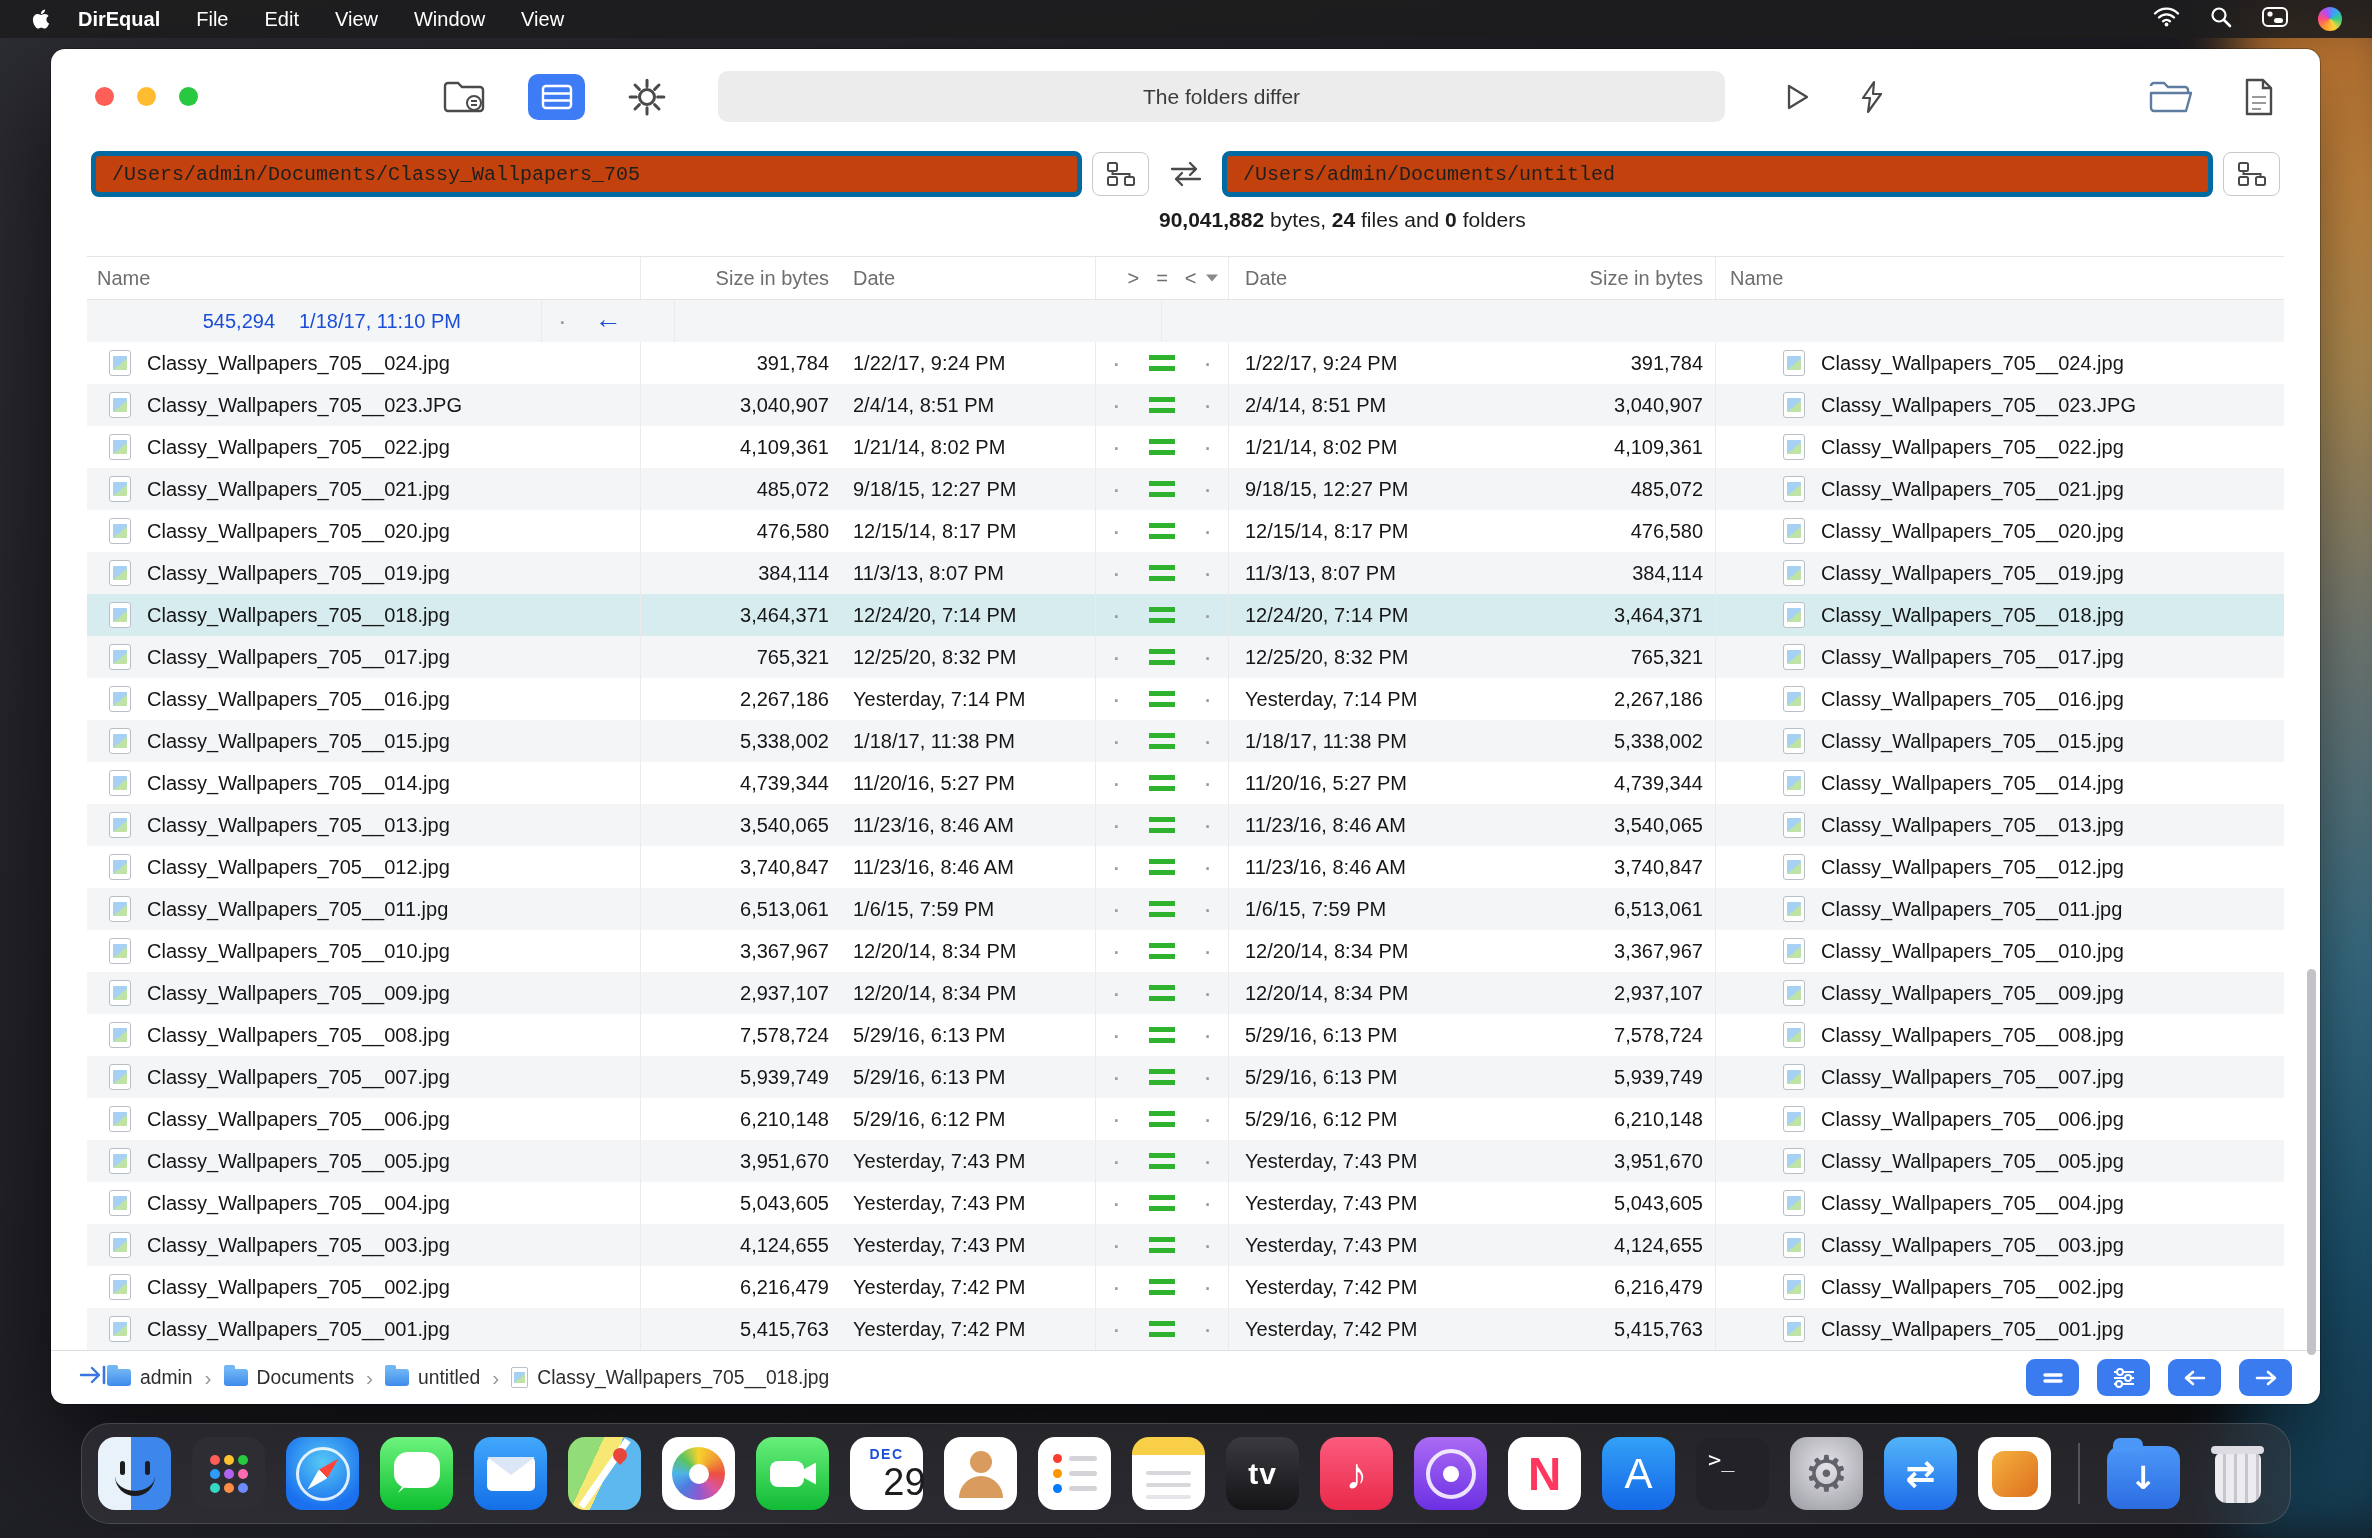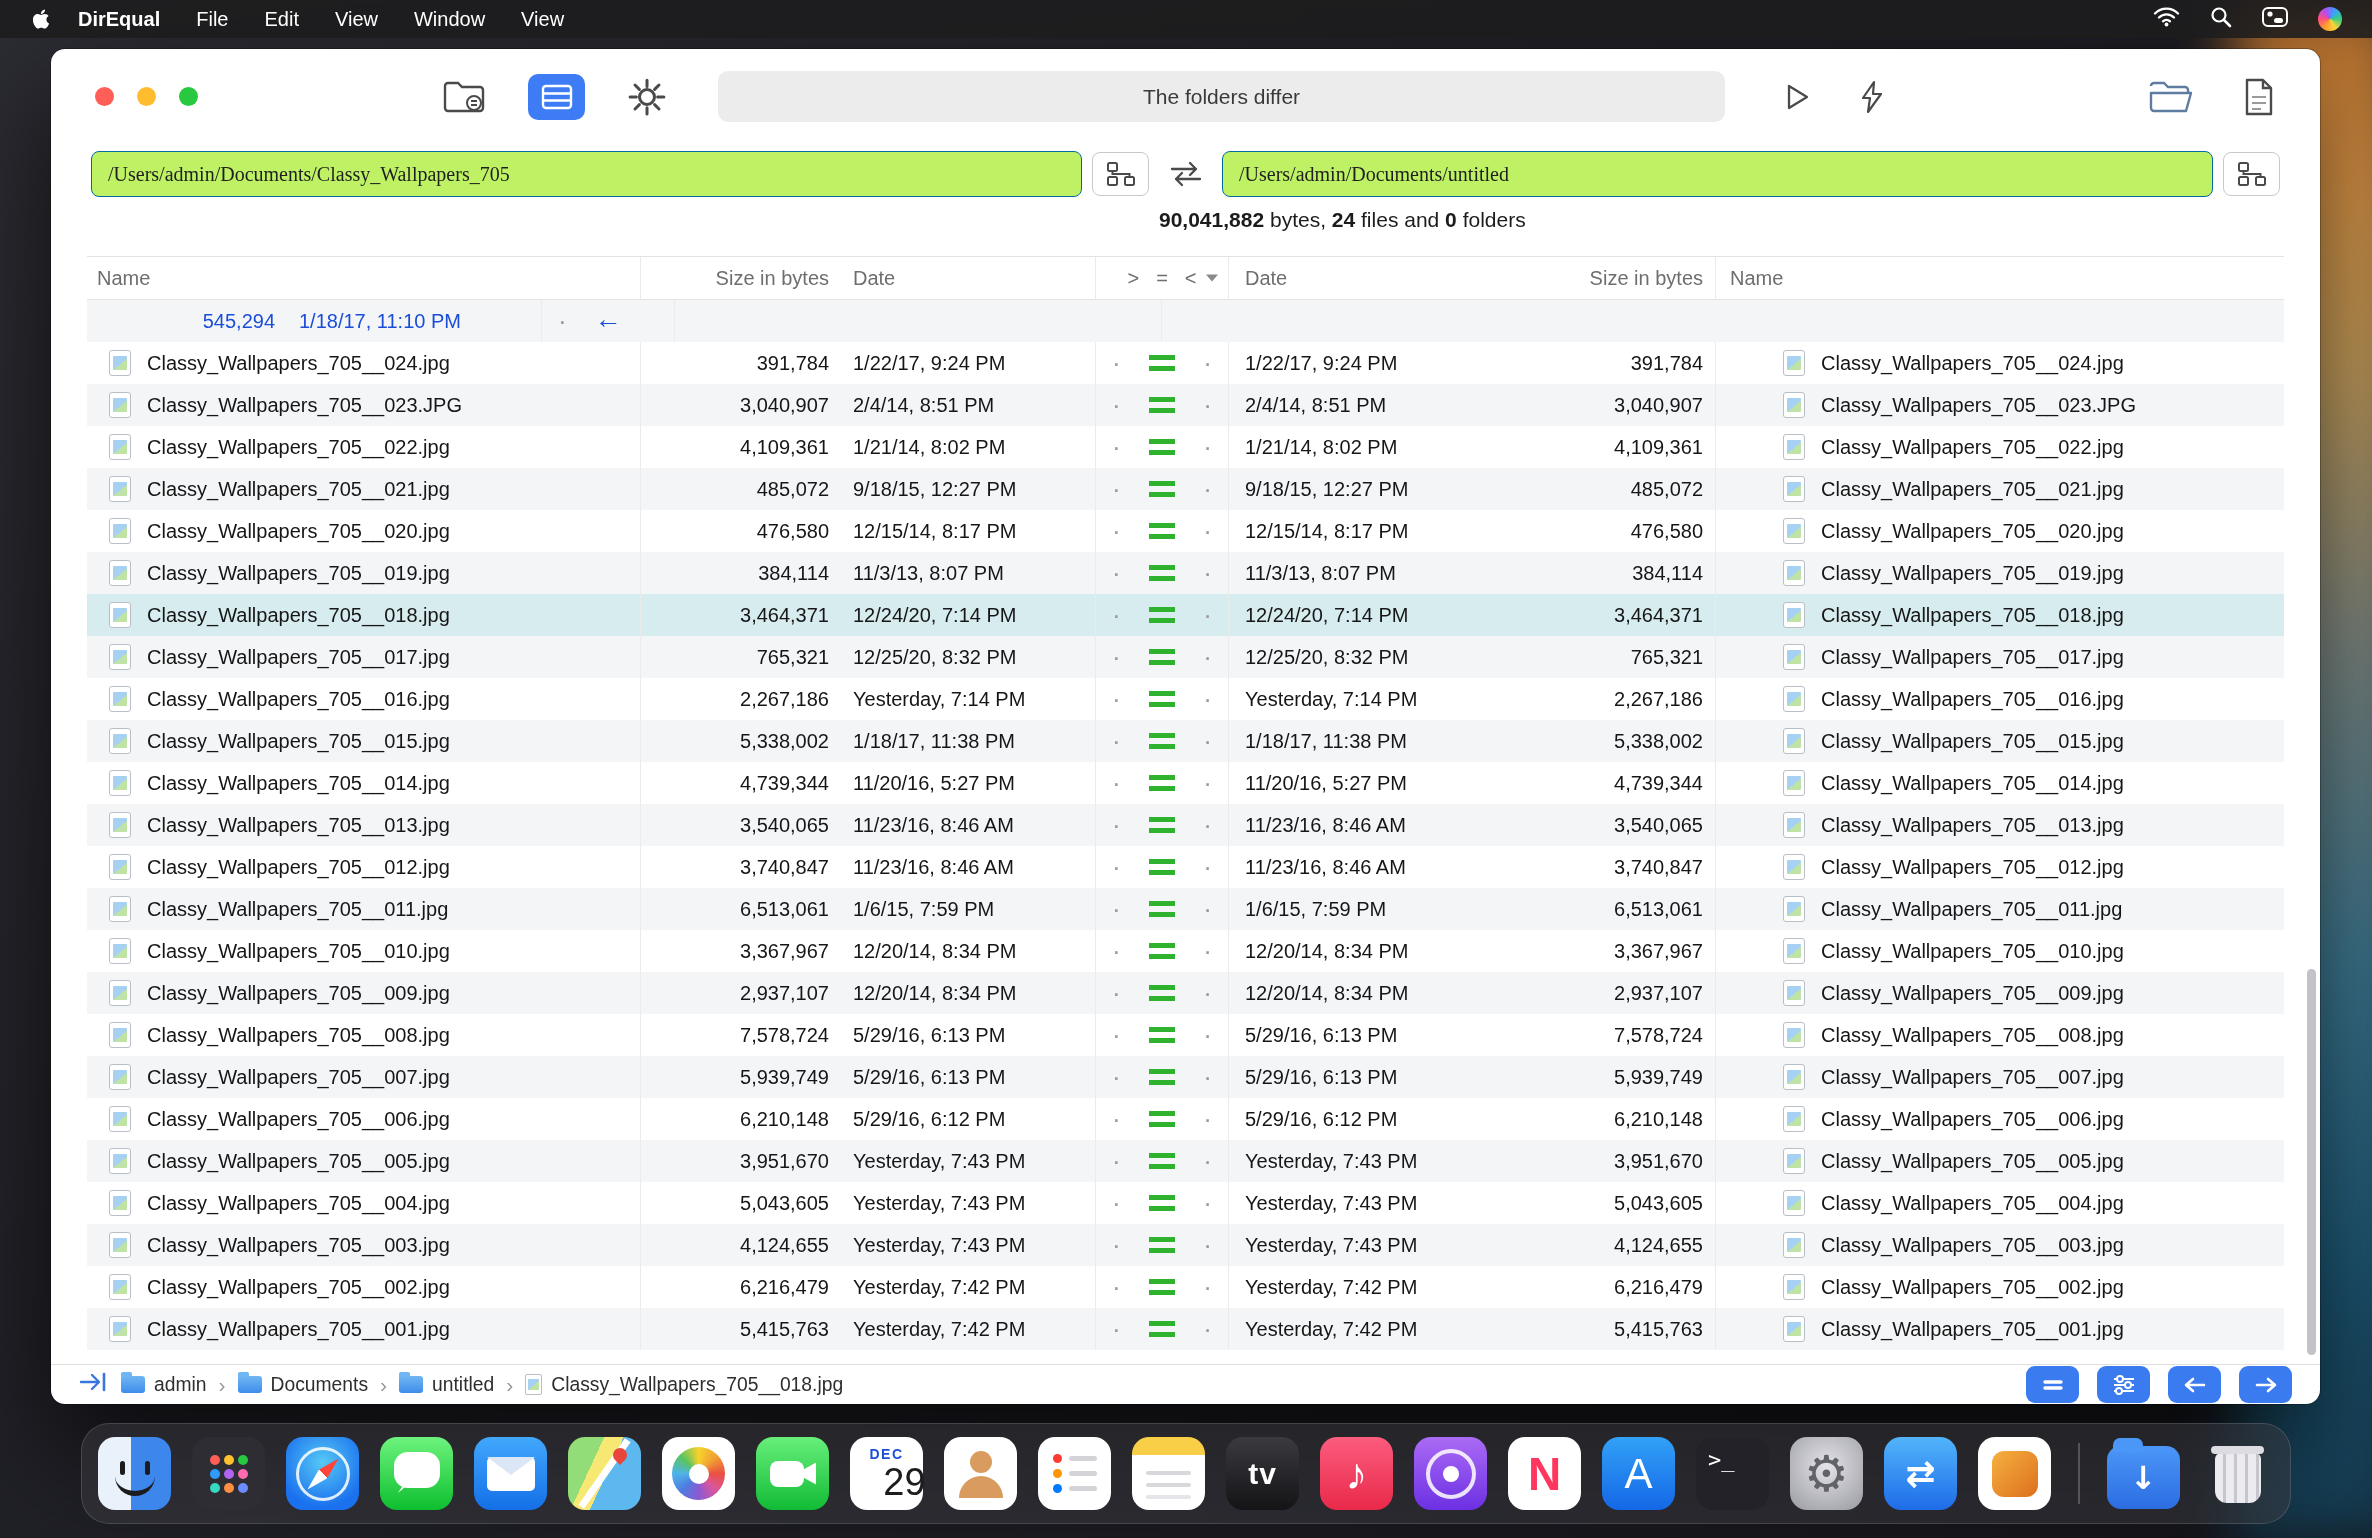--- a/index.html
+++ b/index.html
@@ -62,23 +62,23 @@
   .tb-spacer { flex: 1; }
   .tb-doc { margin-left: 48px; }
 
   
   .paths, .summaries {
     display: grid; grid-template-columns: 1fr 57px 53px 1fr 57px;
     column-gap: 10px; align-items: center; padding: 0 40px;
   }
   .paths { height: 48px; margin-top: 6px; }
   .pathfield {
-    width: 100%; height: 46px; border: 1px solid #0369a1; border-radius: 8px;
-    background: #bef264; padding: 0 16px; font-size: 20px; color: #1f1f1f;
-    font-family: Liberation Serif, serif; outline: none; white-space: nowrap; overflow: hidden;
+    width: 100%; height: 46px; border: 5px solid #0369a1; border-radius: 8px;
+    background: #c2410c; padding: 0 16px; font-size: 20px; color: #1f1f1f;
+    font-family: Liberation Mono, monospace; outline: none; white-space: nowrap; overflow: hidden;
   }
   .treebtn { width: 57px; height: 44px; border: 1px solid #c8c8c8; border-radius: 8px; background: #fff;
     display: flex; align-items: center; justify-content: center; }
   .swap { display: flex; align-items: center; justify-content: center; }
   .summaries { height: 44px; }
   .summary { font-size: 21px; color: #1c1c1c; white-space: nowrap; }
   .summary b { font-weight: 700; }
 
   
   .thead {
@@ -111,22 +111,22 @@
   .trow .ccmp { justify-content: space-between; padding: 0 16px; }
   .dot { color: #9a9a9a; font-size: 26px; line-height: 1; }
   .eqicon { width: 26px; height: 16px; border-top: 5px solid #2fb32f; border-bottom: 5px solid #2fb32f; }
   .arrow { color: #1b4ed8; font-size: 27px; font-weight: 600; line-height: 1; margin-top: -3px; }
   .trow.leftonly .csize, .trow.leftonly .cdate, .trow.leftonly .cname .ntxt { color: #1b4ed8; }
 
   .scrollthumb { position: absolute; right: 4px; top: 920px; width: 9px; height: 386px;
     border-radius: 5px; background: #c2c2c7; }
 
   
-  .statusbar { height: 40px; flex: none; border-top: 1px solid #dedede;
-    display: flex; align-items: center; padding: 0 28px; gap: 14px; font-size: 19.3px; color: #2e2e2e; }
+  .statusbar { height: 54px; flex: none; border-top: 1px solid #dedede;
+    display: flex; align-items: center; padding: 0 28px; font-size: 19.3px; color: #2e2e2e; }
   .crumbs { display: flex; align-items: center; gap: 12px; }
   .crumb { display: flex; align-items: center; gap: 9px; }
   .crumb-sep { color: #979797; font-size: 21px; }
   .mini-folder { width: 24px; height: 17px; border-radius: 2px 3px 3px 3px; position: relative;
     background: linear-gradient(180deg,#71b6f4,#3e8ceb); flex: none; }
   .mini-folder::before { content: ""; position: absolute; top: -4px; left: 0; width: 11px; height: 5px;
     border-radius: 2px 2px 0 0; background: #71b6f4; }
   .mini-file { width: 17px; height: 21px; background: #fff; border: 1px solid #b9bfc6; border-radius: 2px;
     position: relative; flex: none; }
   .mini-file::after { content: ""; position: absolute; inset: 4px 2px;

